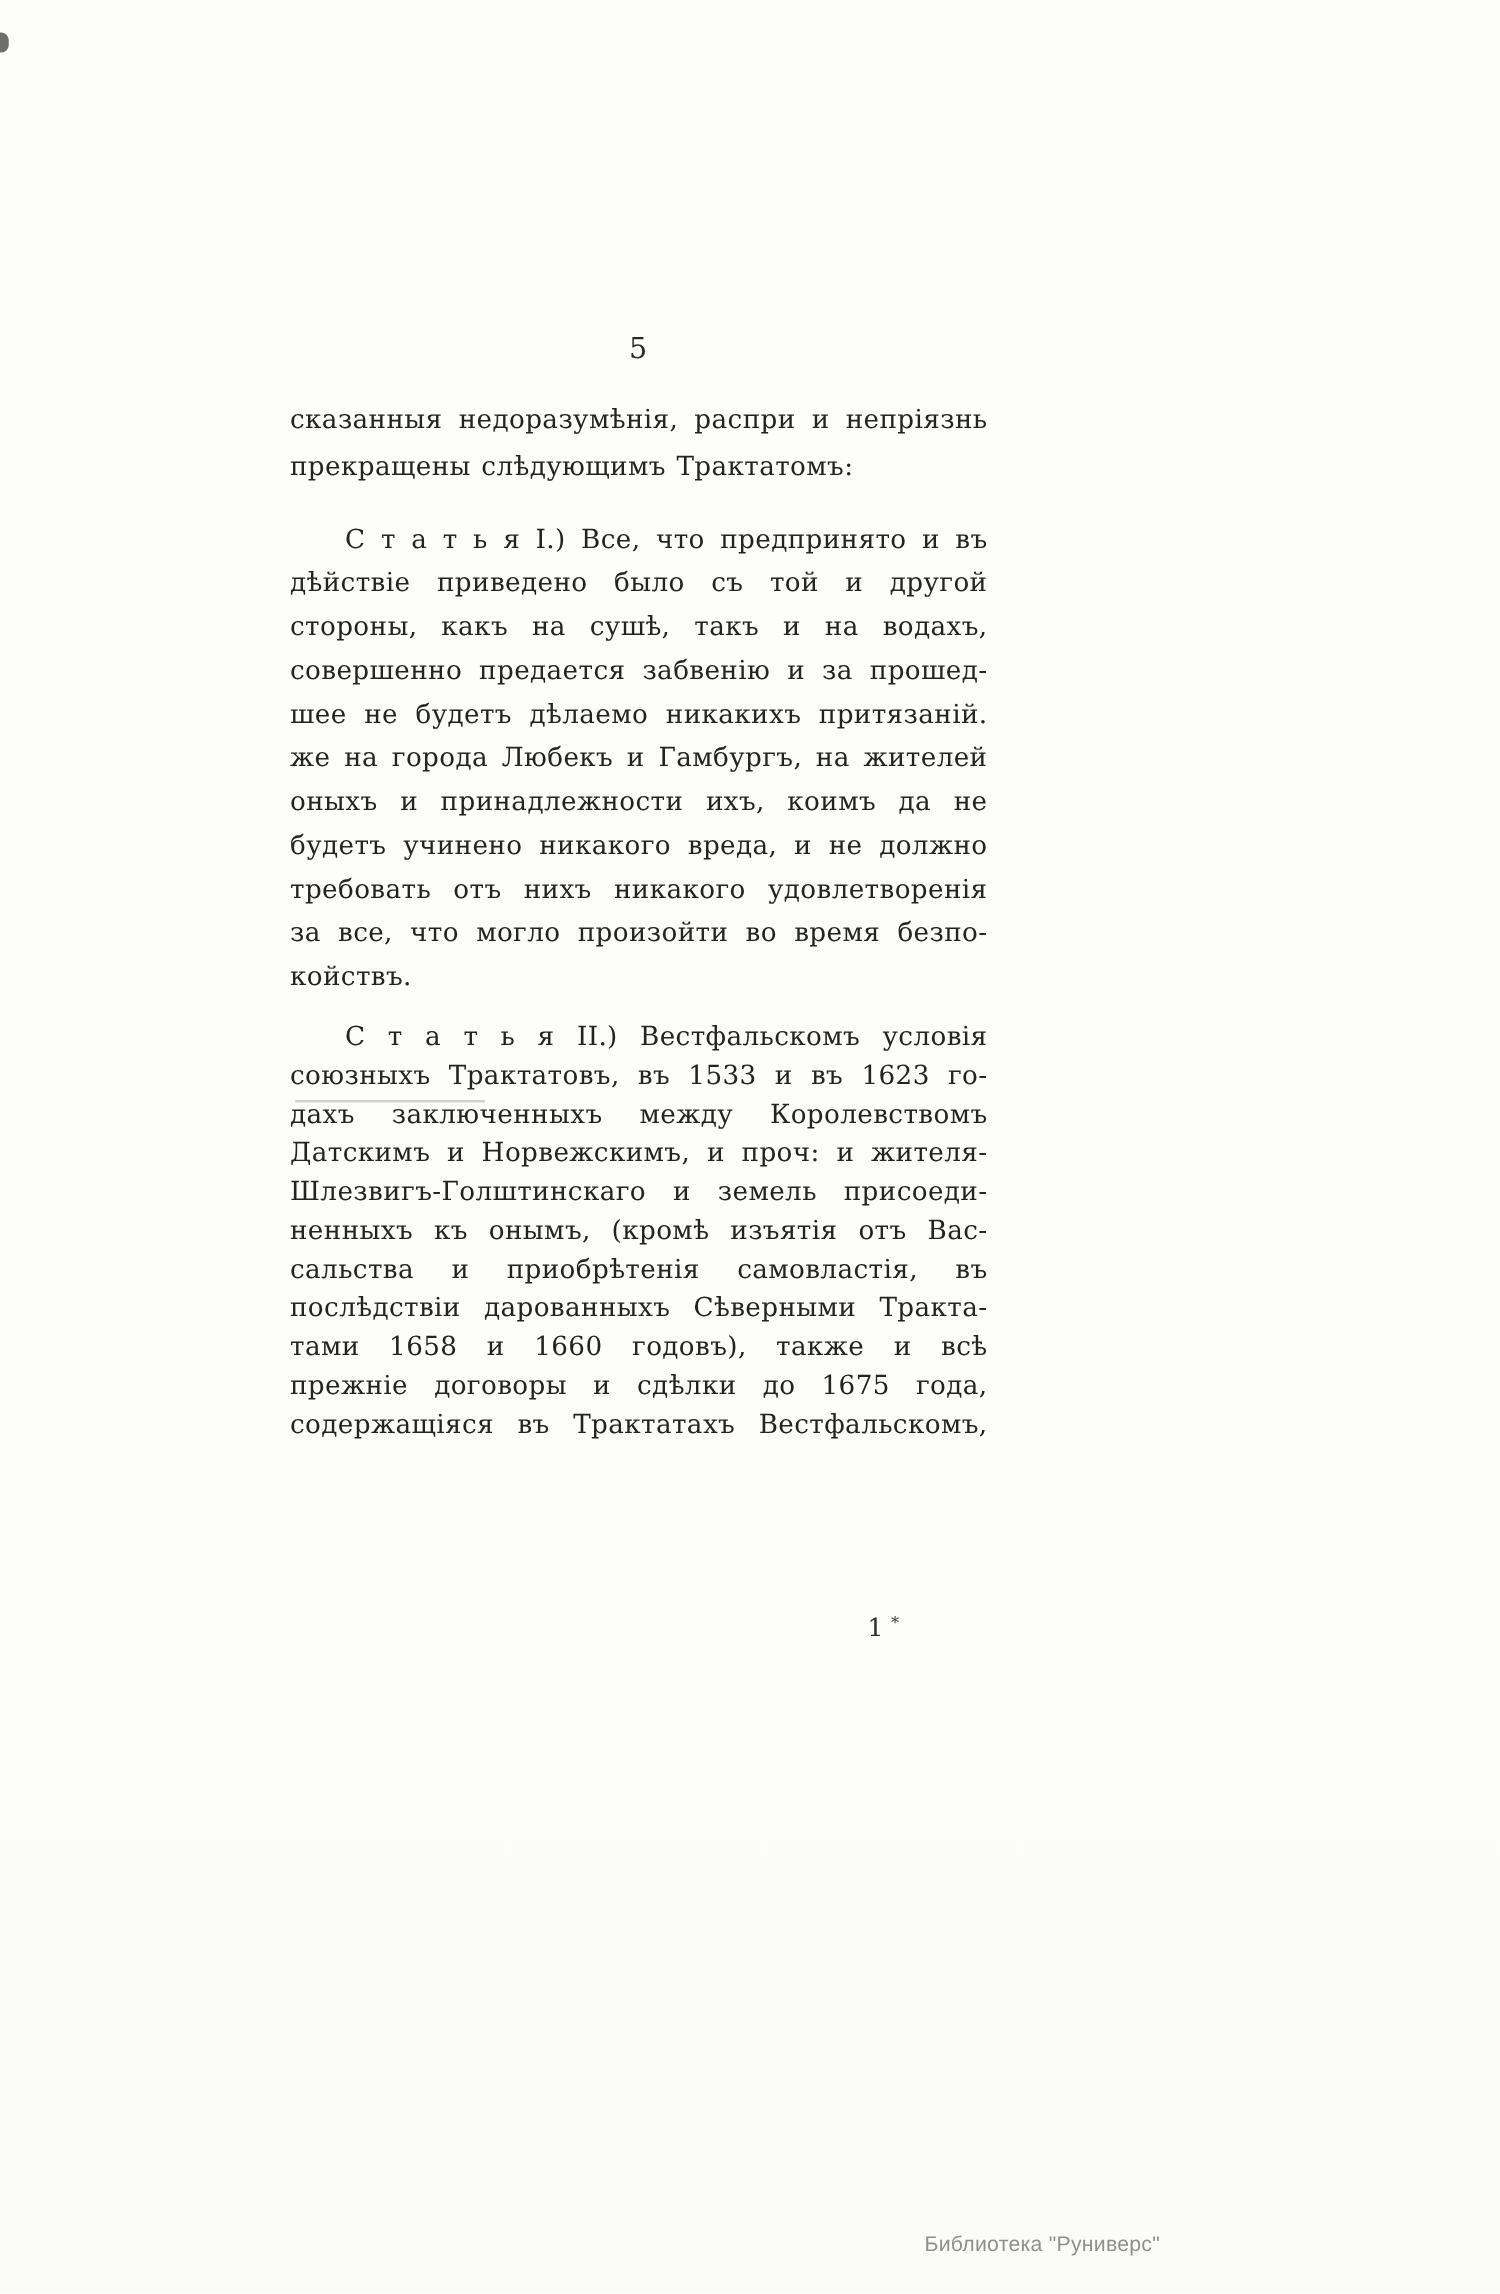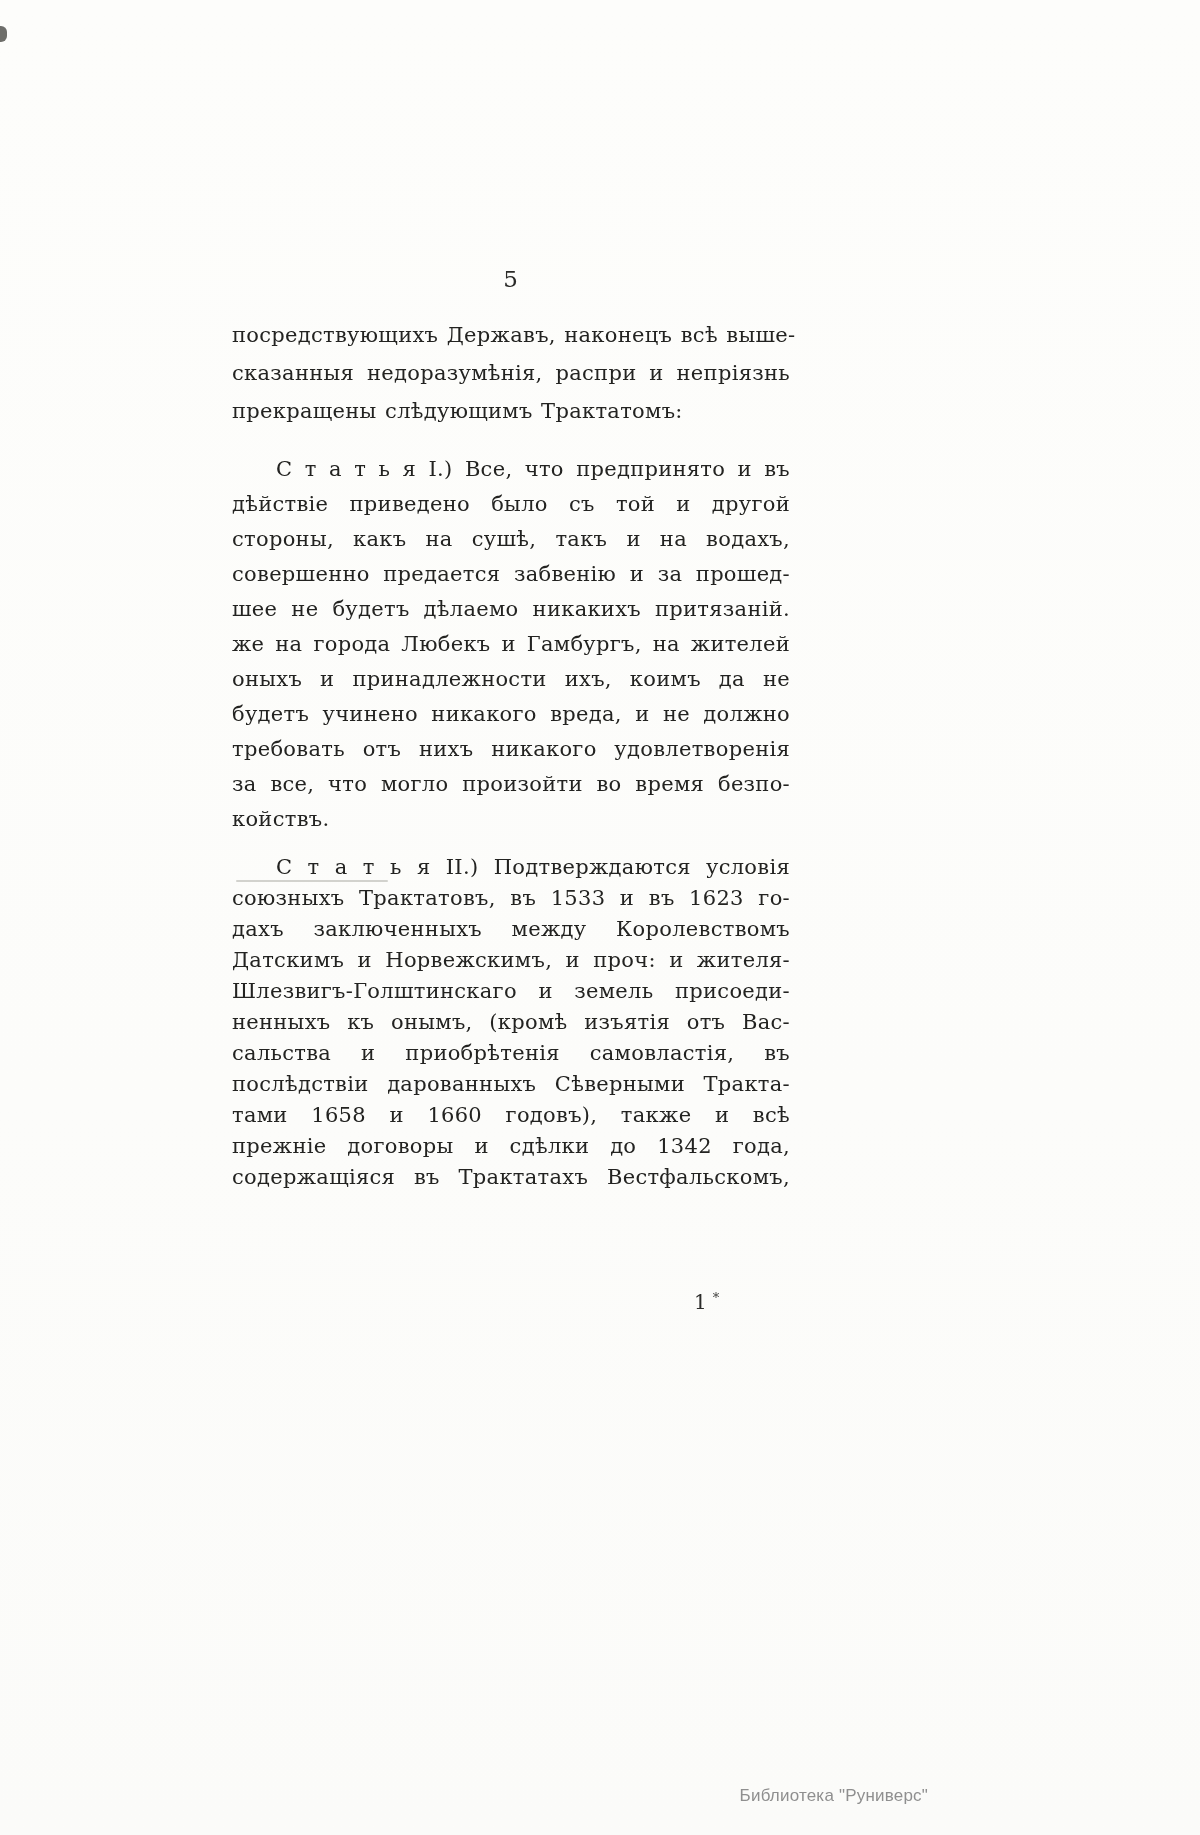--- a/index.html
+++ b/index.html
@@ -103,50 +103,49 @@
 
 <div class="scan-page">
 
   <div class="edge-speck"></div>
 
   <div class="page-number">5</div>
 
   <div class="text-block">
 
     <div class="paragraph p1">
-      <div class="line">посредствующихъ Державъ, наконецъ всѣ выше-</div>
       <div class="line">сказанныя недоразумѣнія, распри и непріязнь</div>
       <div class="line endline">прекращены слѣдующимъ Трактатомъ:</div>
     </div>
 
     <div class="paragraph p2">
       <div class="line indent">С т а т ь я  I.) Все, что предпринято и въ</div>
       <div class="line">дѣйствіе приведено было съ той и другой</div>
       <div class="line">стороны, какъ на сушѣ, такъ и на водахъ,</div>
       <div class="line">совершенно предается забвенію и за прошед-</div>
       <div class="line">шее не будетъ дѣлаемо никакихъ притязаній.</div>
       <div class="line">же на города Любекъ и Гамбургъ, на жителей</div>
       <div class="line">оныхъ и принадлежности ихъ, коимъ да не</div>
       <div class="line">будетъ учинено никакого вреда, и не должно</div>
       <div class="line">требовать отъ нихъ никакого удовлетворенія</div>
       <div class="line">за все, что могло произойти во время безпо-</div>
       <div class="line endline">койствъ.</div>
     </div>
 
     <div class="paragraph p3">
-      <div class="line indent">С т а т ь я  II.) Подтверждаются условія</div>
+      <div class="line indent">С т а т ь я  II.) Вестфальскомъ условія</div>
       <div class="line">союзныхъ Трактатовъ, въ 1533 и въ 1623 го-</div>
       <div class="line">дахъ заключенныхъ между Королевствомъ</div>
       <div class="line">Датскимъ и Норвежскимъ, и проч: и жителя-</div>
       <div class="line">Шлезвигъ-Голштинскаго и земель присоеди-</div>
       <div class="line">ненныхъ къ онымъ, (кромѣ изъятія отъ Вас-</div>
       <div class="line">сальства и приобрѣтенія самовластія, въ</div>
       <div class="line">послѣдствіи дарованныхъ Сѣверными Тракта-</div>
       <div class="line">тами 1658 и 1660 годовъ), также и всѣ</div>
-      <div class="line">прежніе договоры и сдѣлки до 1342 года,</div>
+      <div class="line">прежніе договоры и сдѣлки до 1675 года,</div>
       <div class="line">содержащіяся въ Трактатахъ Вестфальскомъ,</div>
     </div>
 
   </div>
 
   <div class="artifact-line"></div>
 
   <div class="signature">
     <span>1</span><span class="sig-mark">*</span>
   </div>

